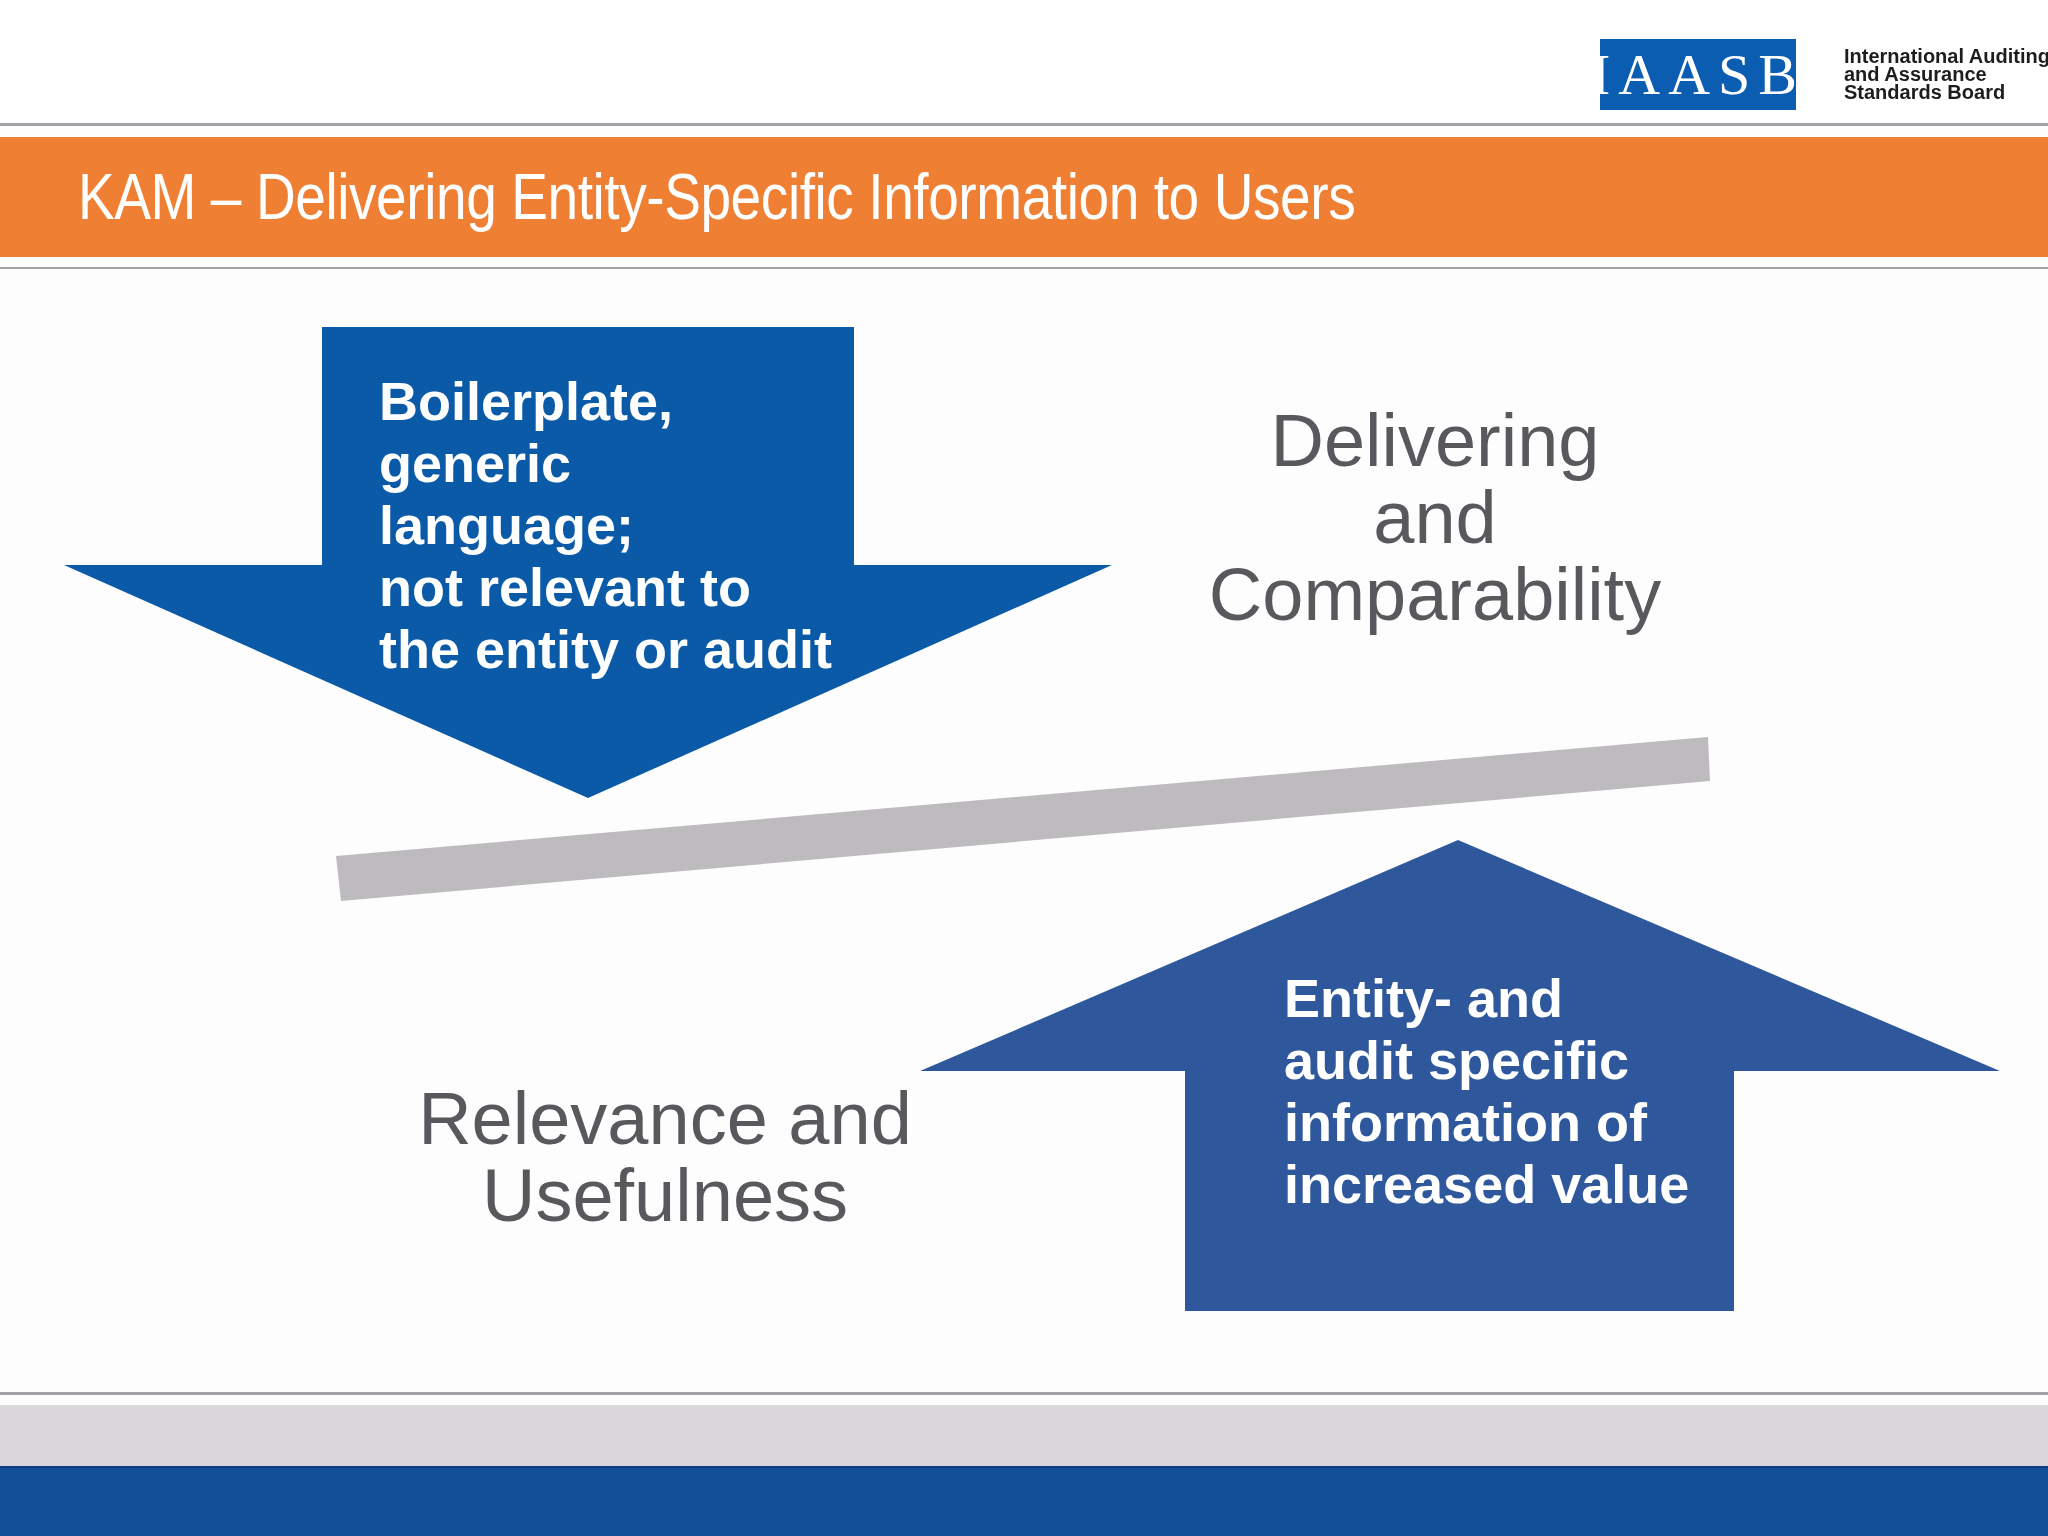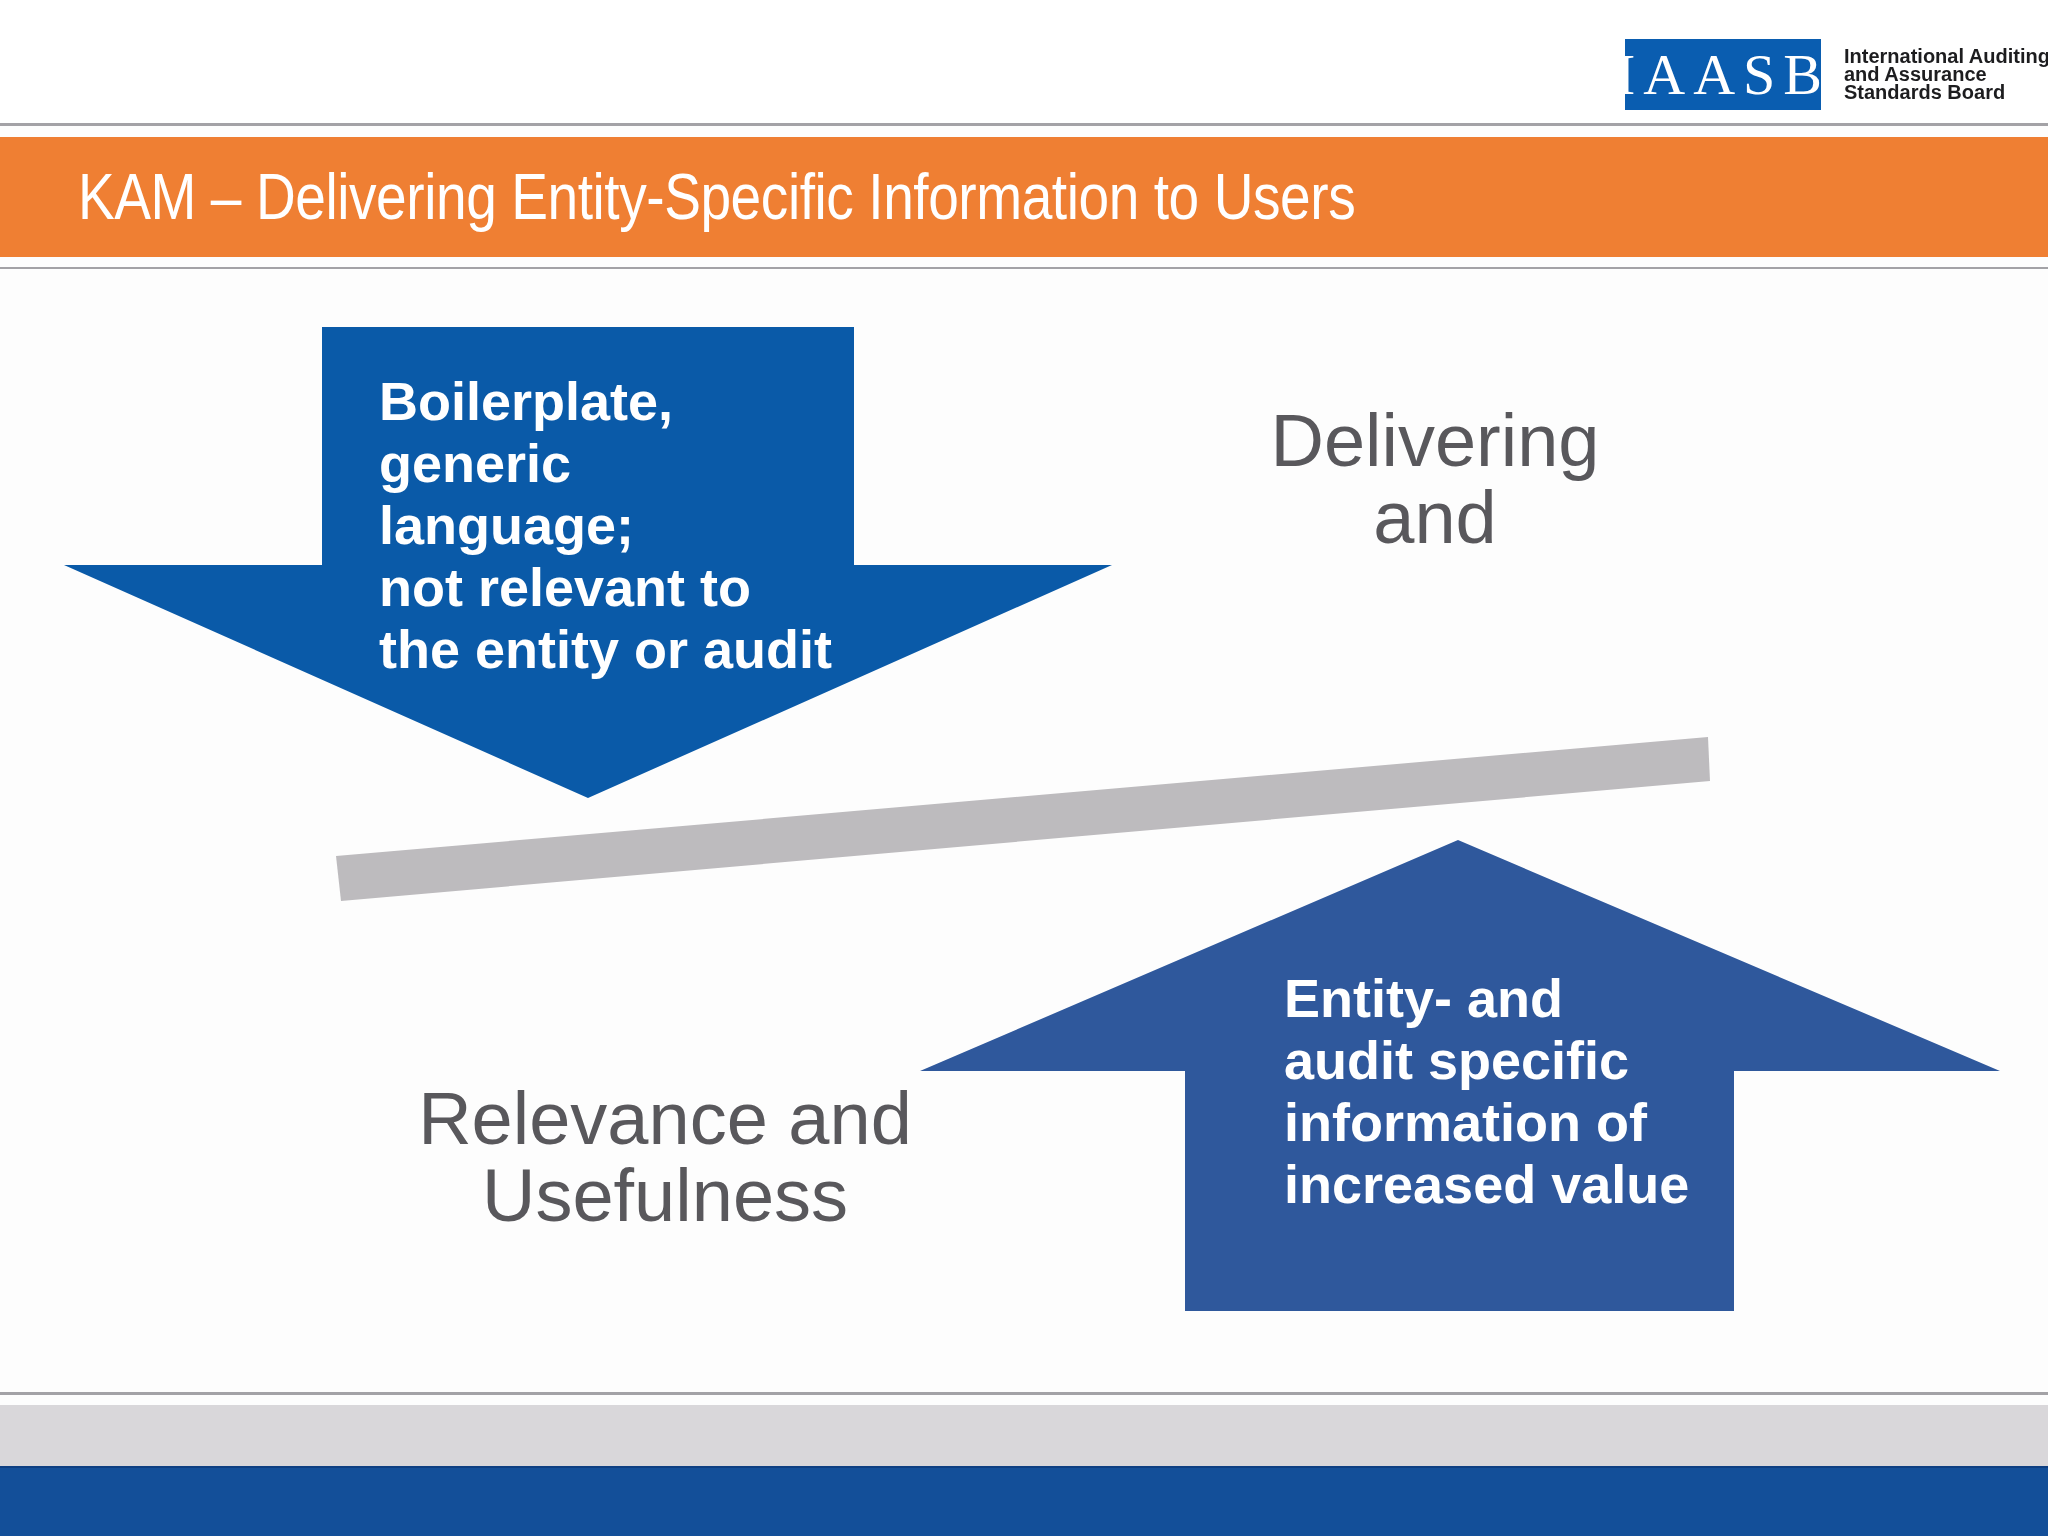--- a/index.html
+++ b/index.html
@@ -1,20 +1,20 @@
 <!DOCTYPE html>
 <html><head>
 <meta charset="utf-8">
 <style>
   html, body { margin:0; padding:0; }
   body { width:2048px; height:1536px; position:relative; overflow:hidden; background:#fdfdfd; font-family:"Liberation Sans", sans-serif; }
   .abs { position:absolute; }
   .topbar { left:0; top:0; width:2048px; height:124px; background:#ffffff; }
   .hline { left:0; width:2048px; height:3px; background:#a3a2a6; }
-  .logo-box { left:1600px; top:39px; width:196px; height:71px; background:#0a5db0; color:#ffffff; font-family:"Liberation Serif", serif; font-size:58px; letter-spacing:8px; display:flex; align-items:center; justify-content:center; line-height:1;margin-left:25px; }
+  .logo-box { left:1600px; top:39px; width:196px; height:71px; background:#0a5db0; color:#ffffff; font-family:"Liberation Serif", serif; font-size:58px; letter-spacing:8px; display:flex; align-items:center; justify-content:center; line-height:1; }
   .logo-text { left:1844px; top:47px; width:200px; font-size:20px; font-weight:bold; color:#1d1d1f; line-height:18px; }
   .logo-text div { white-space:nowrap; }
   .title-band { left:0; top:137px; width:2048px; height:120px; background:#ef7f33; }
   .title { left:78px; top:137px; height:120px; display:flex; align-items:center; color:#ffffff; font-size:64px; transform:scaleX(0.86); transform-origin:left center; white-space:nowrap; letter-spacing:-0.5px; }
   svg.diagram { left:0; top:0; }
   .arrow-text { color:#ffffff; font-weight:bold; font-size:54px; line-height:62px; }
   .down-text { left:379px; top:370px; width:520px; }
   .up-text { left:1284px; top:967px; width:520px; }
   .big-label { color:#59585c; font-size:74px; line-height:77px; text-align:center; }
   .consistency { left:1100px; top:402px; width:670px; }
@@ -54,20 +54,21 @@
   <div>Boilerplate,</div>
   <div>generic</div>
   <div>language;</div>
   <div>not relevant to</div>
   <div>the entity or audit</div>
 </div>
 
 <div class="abs big-label consistency">
   <div>Delivering</div>
   <div>and</div>
+  <div>Comparability</div>
 </div>
 
 <div class="abs big-label relevance">
   <div>Relevance and</div>
   <div>Usefulness</div>
 </div>
 
 <div class="abs arrow-text up-text">
   <div>Entity- and</div>
   <div>audit specific</div>

